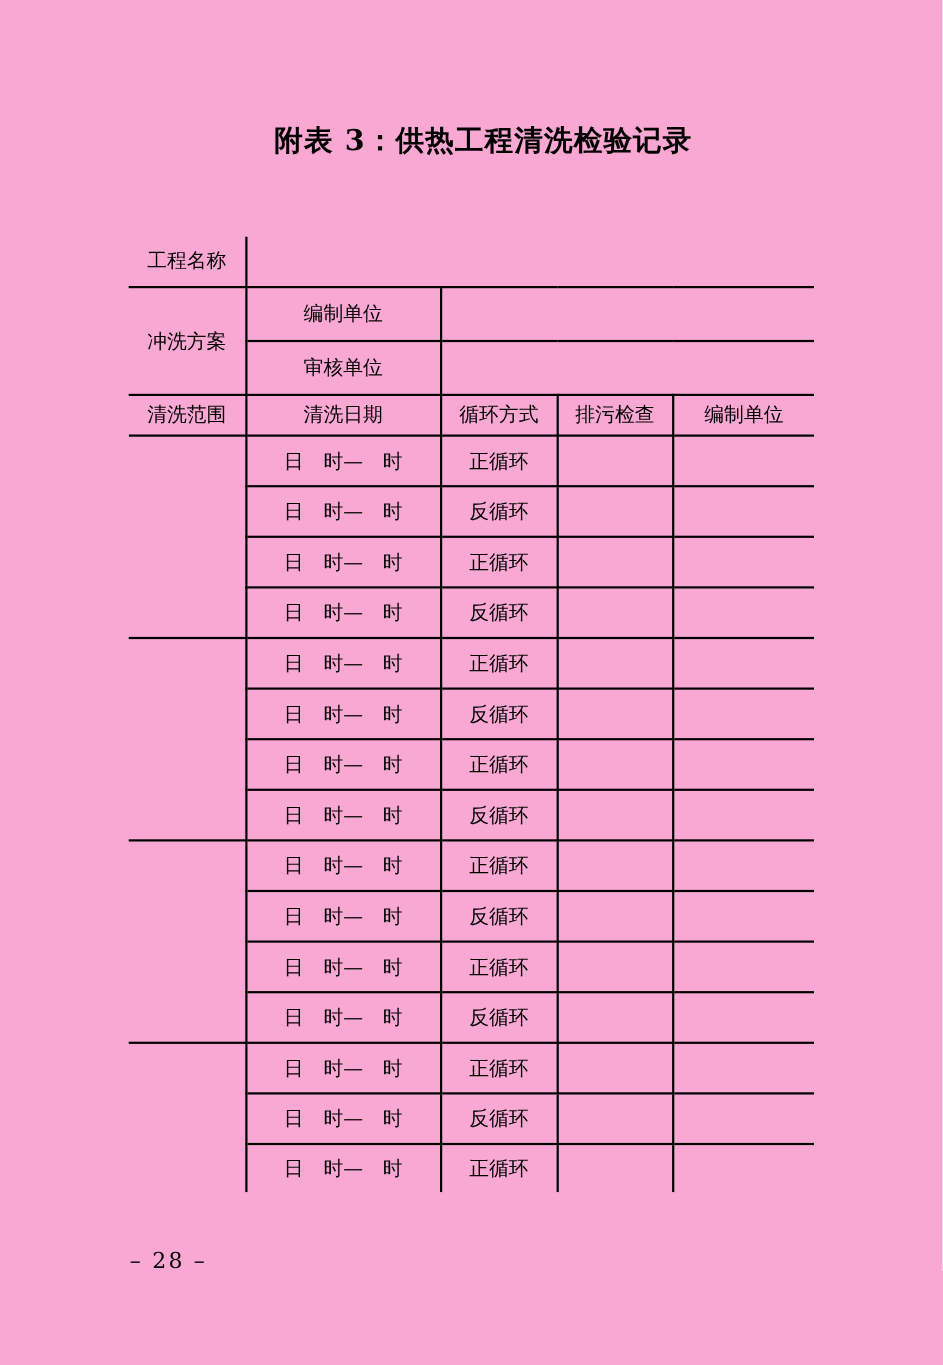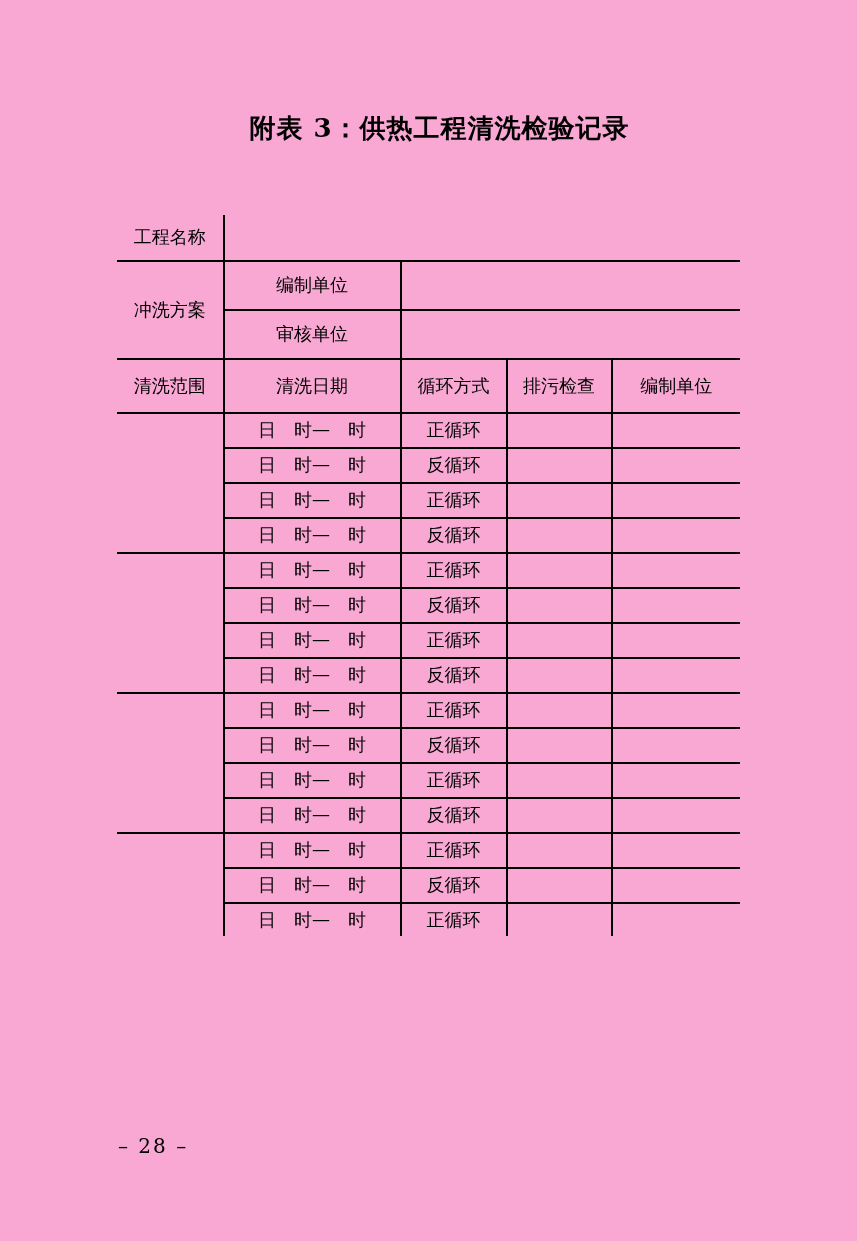--- a/index.html
+++ b/index.html
@@ -63,22 +63,22 @@
   td.c-left {
     text-align: left;
     padding-left: 6px;
   }
   td.c-date {
     text-align: center;
     padding-left: 22px;
   }
   tr.r-project  { height: 47px; }
   tr.r-unit     { height: 49px; }
-  tr.r-header   { height: 54px; }
-  tbody.body-rows tr { height: 35px; }
+  tr.r-header   { height: 37px; }
+  tbody.body-rows tr { height: 46px; }
   .footer {
     position: absolute;
     top: 1134px;
     left: 118px;
     font-size: 20px;
     line-height: 24px;
     letter-spacing: 2px;
   }
 </style>
 </head>

